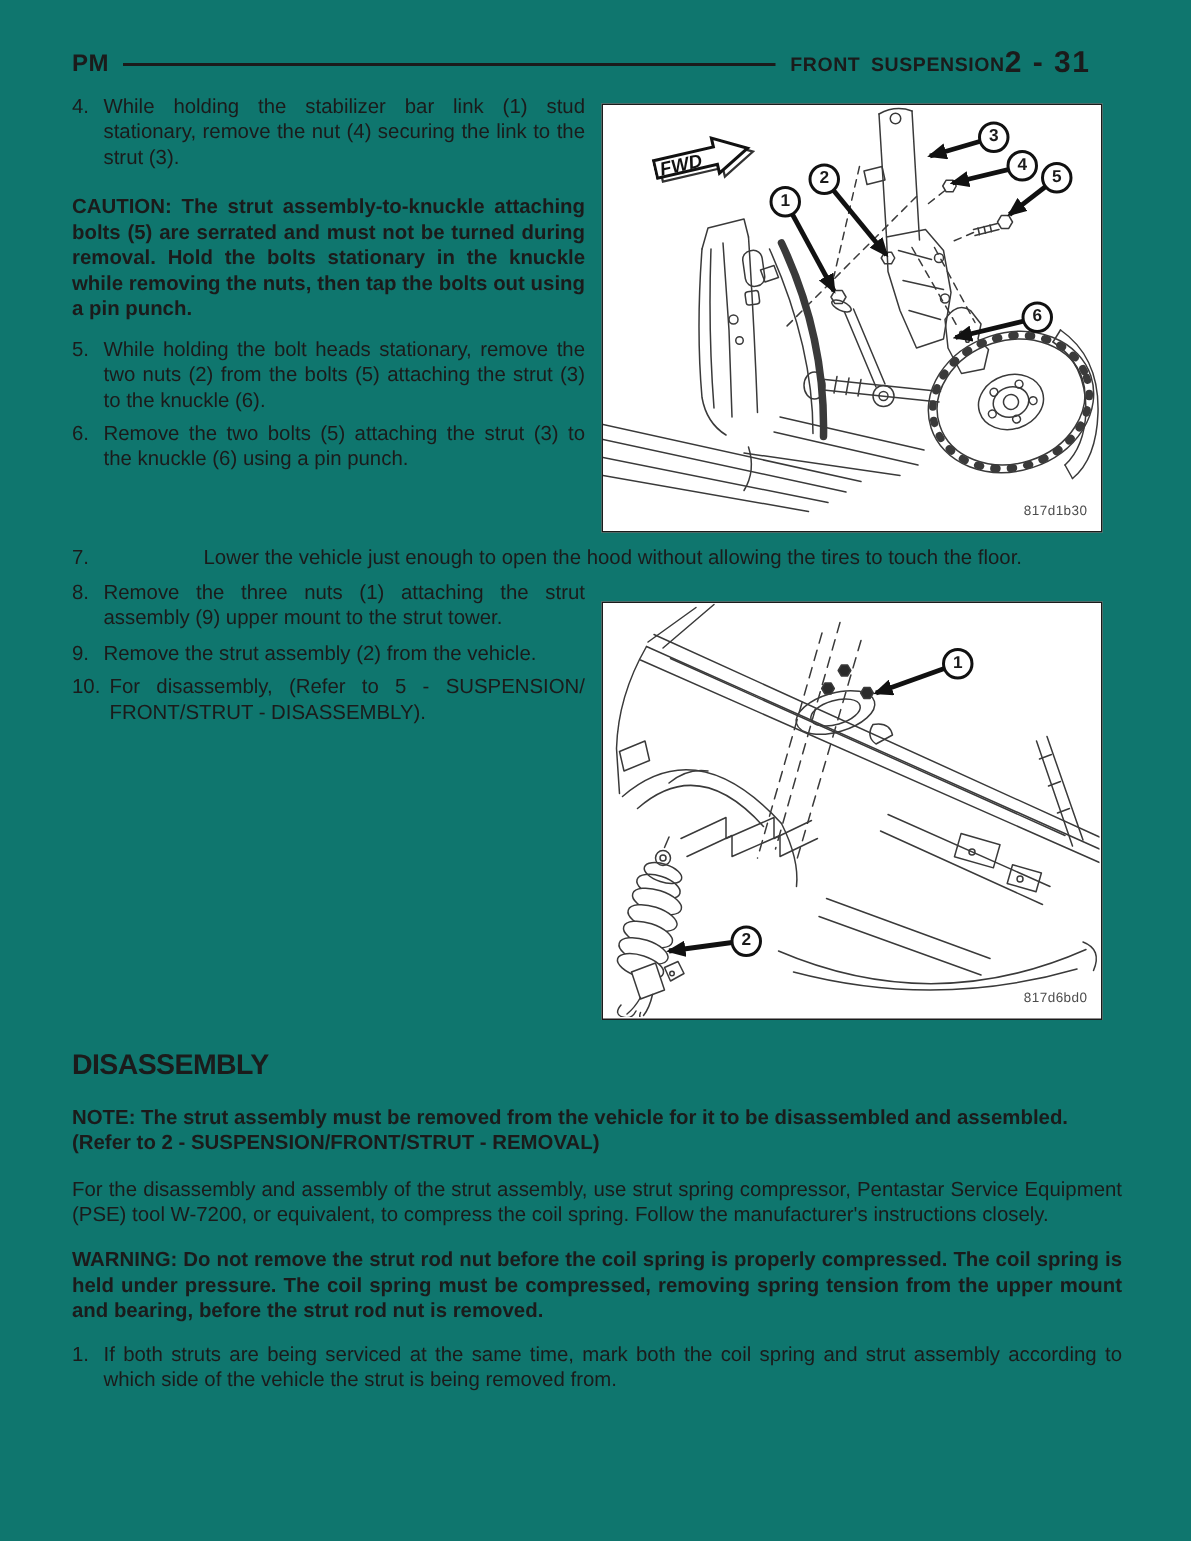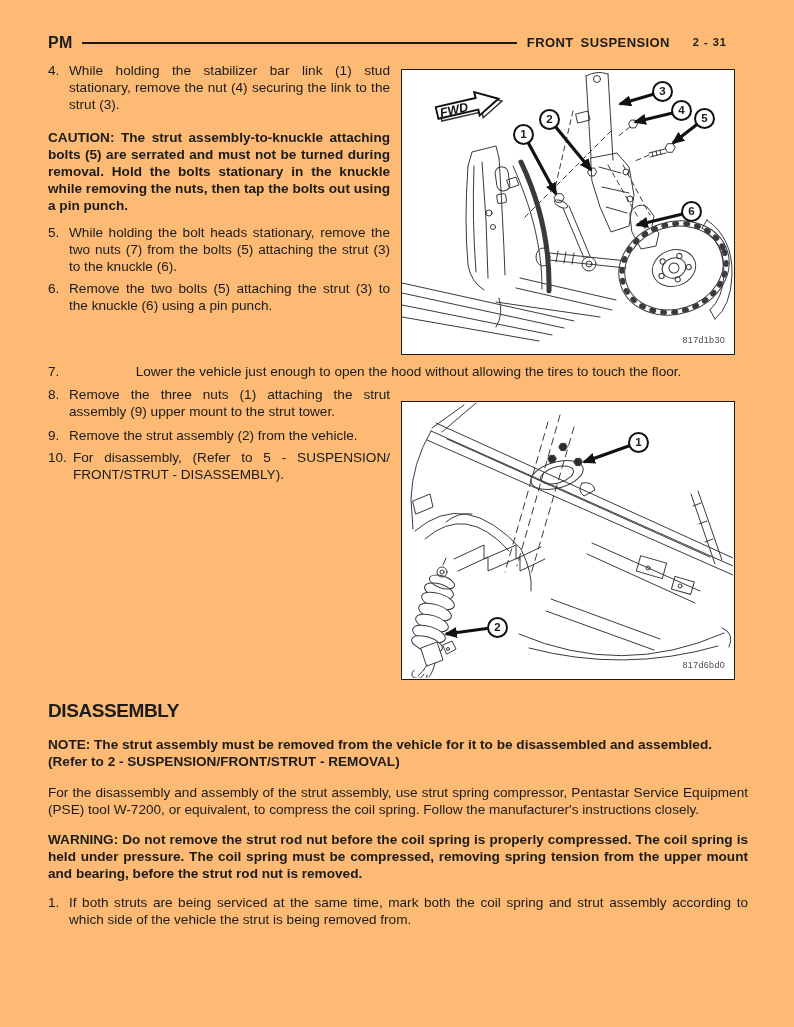--- a/index.html
+++ b/index.html
@@ -1,24 +1,24 @@
 <!DOCTYPE html>
 <html lang="en"><head>
 <meta charset="utf-8">
 <style>
   html,body{margin:0;padding:0;background:#ffffff;}
-  .page{position:relative;width:794px;height:1027px;background:#fdba74;overflow:hidden;
+  .page{position:relative;width:794px;height:1027px;background:#0f766e;overflow:hidden;
         font-family:"Liberation Sans","DejaVu Sans",sans-serif;color:#1b1b1b;
         font-size:13.6px;line-height:17px;}
   
   .hdr{position:absolute;top:34px;left:48px;width:679px;display:flex;align-items:center;font-weight:bold;}
   .hdr-code{font-size:16px;letter-spacing:.3px;}
   .hdr-rule{flex:1;height:2px;background:#1b1b1b;margin:1px 10px 0 9px;}
   .hdr-title{font-size:13px;letter-spacing:.4px;word-spacing:3px;}
-  .hdr-page{font-size:11px;margin-left:23px;letter-spacing:1px;}
+  .hdr-page{font-size:20px;letter-spacing:1px;}
   
   .col{position:absolute;left:48px;width:342px;}
   .fullw{position:absolute;left:48px;width:700px;}
   .step{display:flex;}
   .step + .step{margin-top:5px;}
   .step-num{width:21px;flex:none;}
   .step-text{flex:1;text-align:justify;}
   .step.noj .step-text{text-align:center;}
   .bold-note{font-weight:bold;text-align:justify;}
   .caution{margin:16px 0 10px 0;}
@@ -50,21 +50,21 @@
   </header>
 
   <section class="col" style="top:62px">
     <div class="step">
       <span class="step-num">4.</span>
       <span class="step-text">While holding the stabilizer bar link (1) stud stationary, remove the nut (4) securing the link to the strut (3).</span>
     </div>
     <p class="bold-note caution">CAUTION: The strut assembly-to-knuckle attaching bolts (5) are serrated and must not be turned during removal. Hold the bolts stationary in the knuckle while removing the nuts, then tap the bolts out using a pin punch.</p>
     <div class="step">
       <span class="step-num">5.</span>
-      <span class="step-text">While holding the bolt heads stationary, remove the two nuts (7) from the bolts (5) attaching the strut (3) to the knuckle (6).</span>
+      <span class="step-text">While holding the bolt heads stationary, remove the two nuts (2) from the bolts (5) attaching the strut (3) to the knuckle (6).</span>
     </div>
     <div class="step">
       <span class="step-num">6.</span>
       <span class="step-text">Remove the two bolts (5) attaching the strut (3) to the knuckle (6) using a pin punch.</span>
     </div>
   </section>
 
   <div class="fullw step noj" style="top:363px">
     <span class="step-num">7.</span>
     <span class="step-text">Lower the vehicle just enough to open the hood without allowing the tires to touch the floor.</span>

